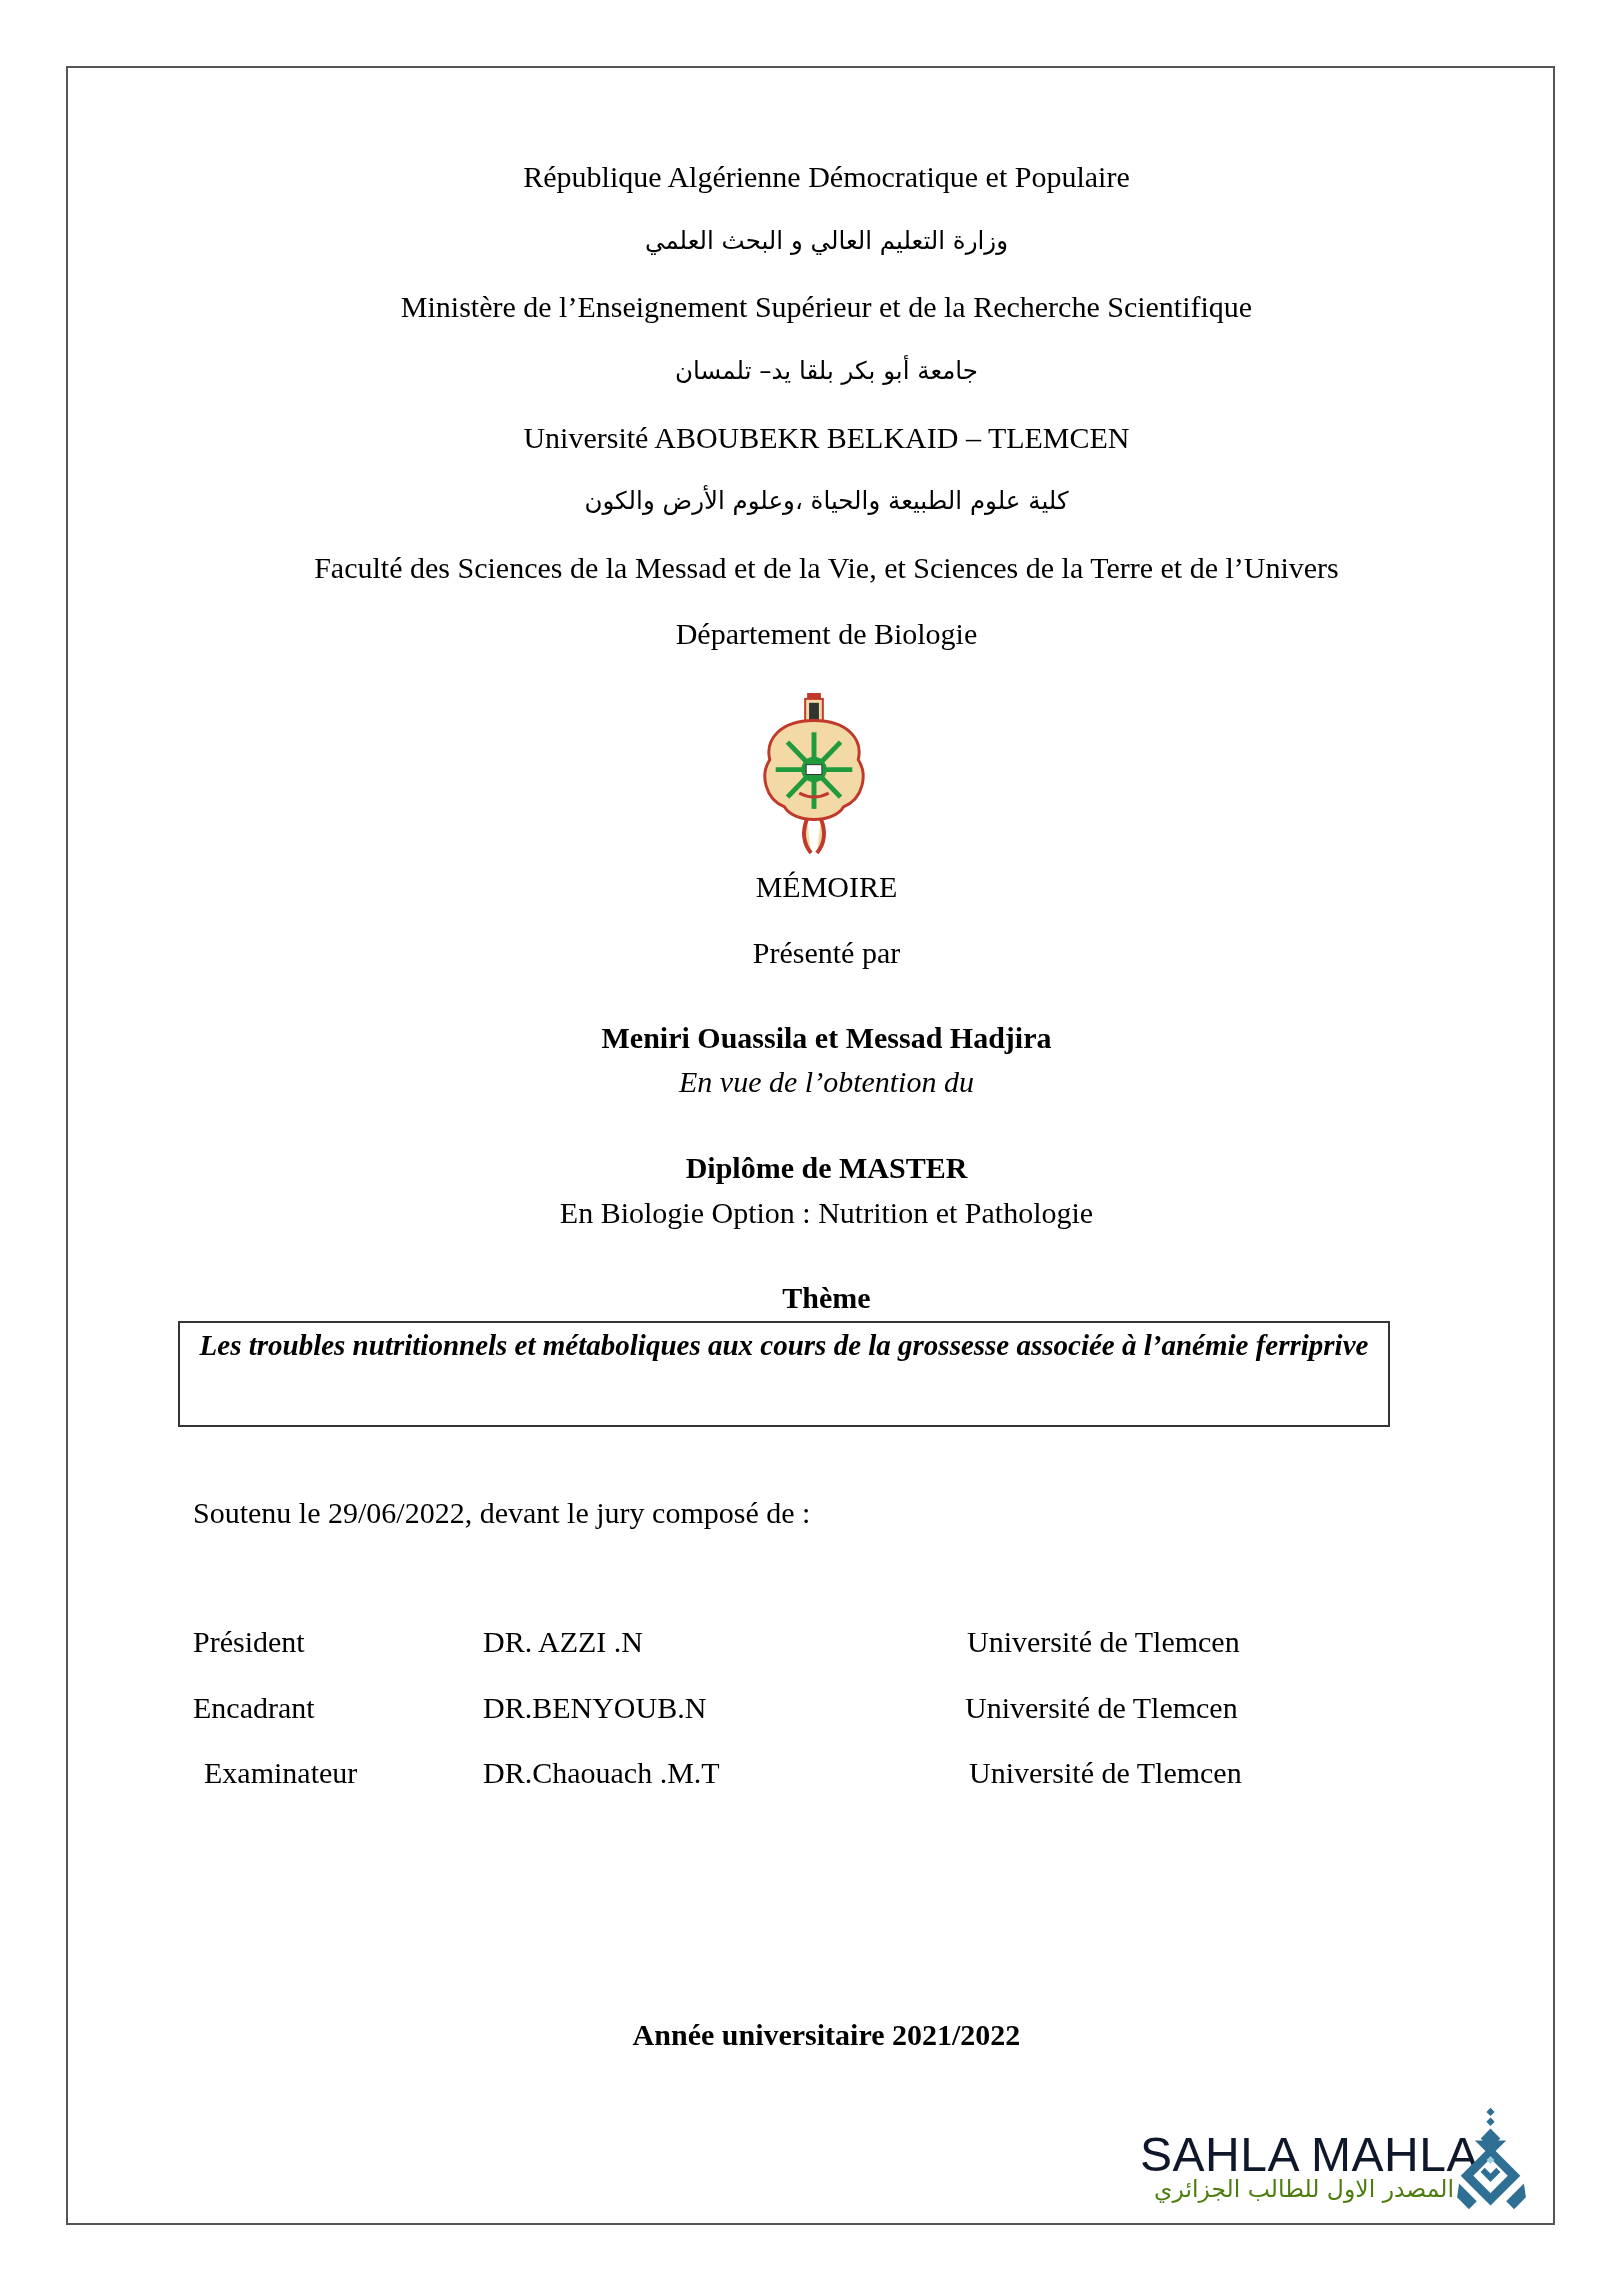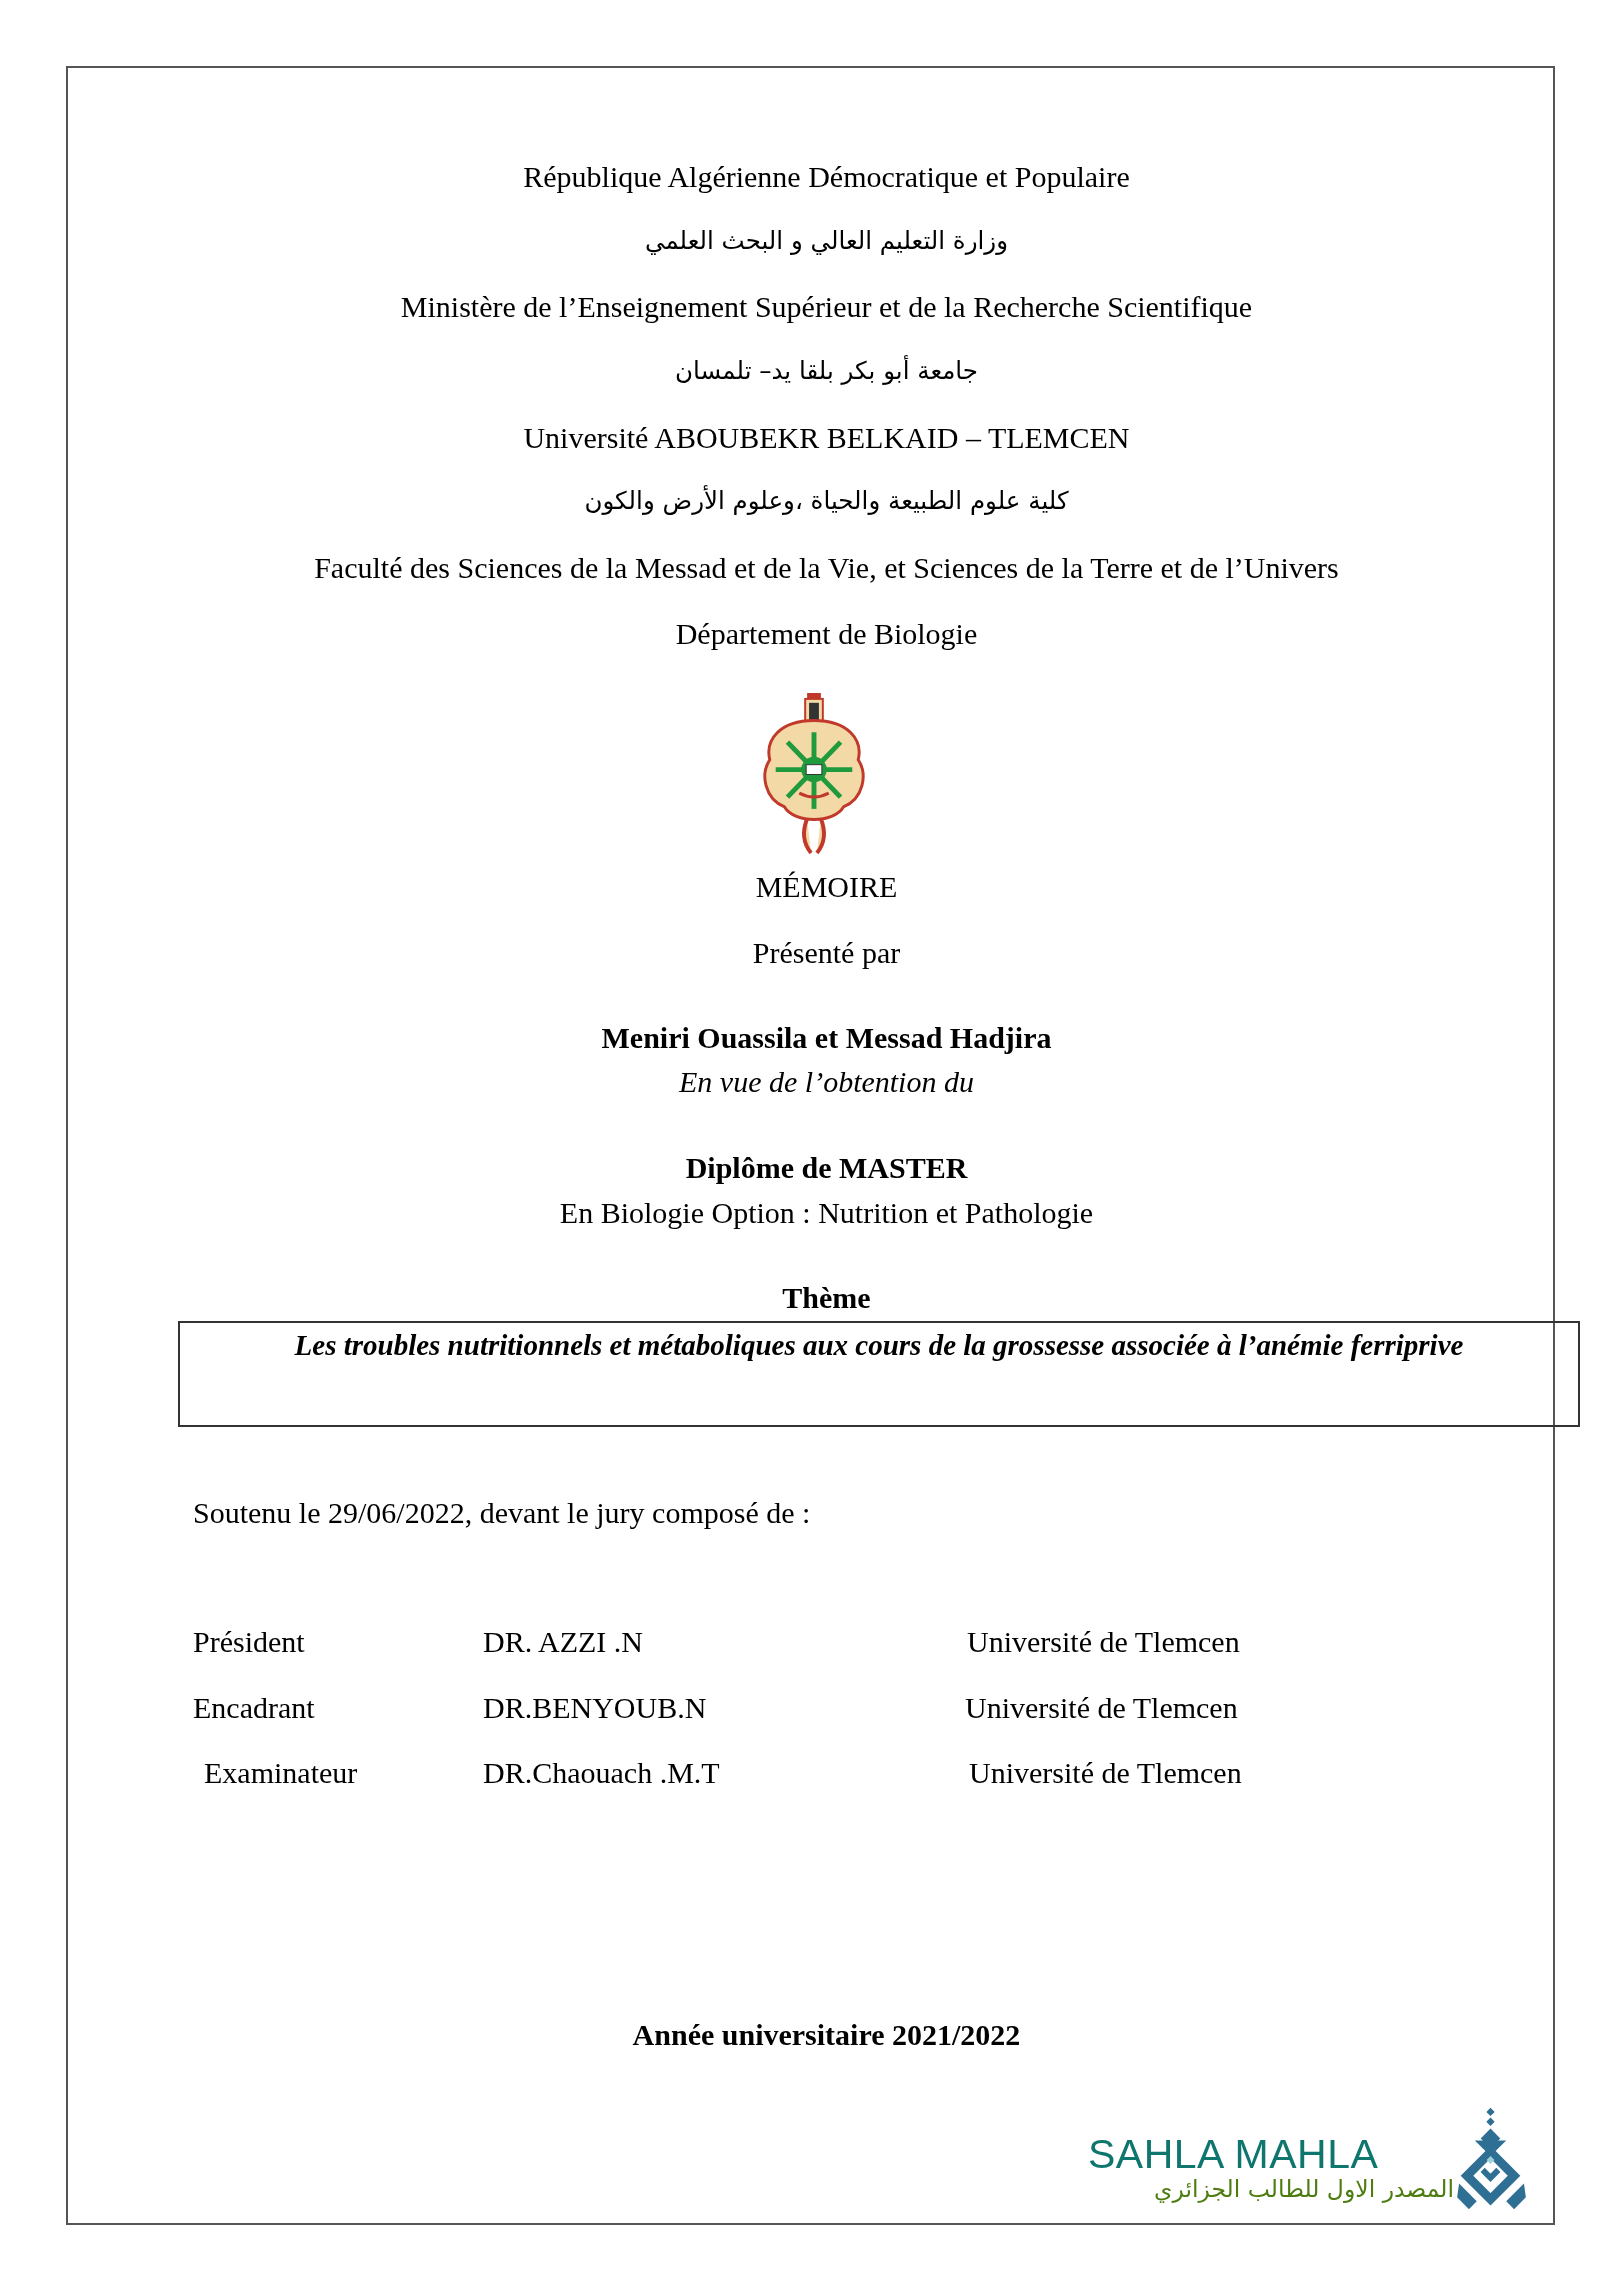--- a/index.html
+++ b/index.html
@@ -6,27 +6,27 @@
   body { width: 1621px; height: 2293px; position: relative; overflow: hidden;
          font-family: "Liberation Serif", "DejaVu Serif", serif; color: #000; }
   .frame { position: absolute; left: 66px; top: 66px; width: 1489px; height: 2159px;
            border: 2px solid #555; box-sizing: border-box; }
   .line { position: absolute; left: 0; width: 1621px; text-align: center;
           font-size: 30px; line-height: 39px; white-space: nowrap; padding-left: 16px; }
   .ar { font-family: "DejaVu Sans", sans-serif; font-size: 24.5px; direction: rtl; font-weight: normal; }
   .bold { font-weight: bold; margin-top: 20px; }
   .ital { font-style: italic; }
   .logo { position: absolute; left: 760px; top: 691px; width: 108px; height: 167px; }
-  .theme-box { position: absolute; left: 178px; top: 1321px; width: 1402px; height: 106px;
+  .theme-box { position: absolute; left: 178px; top: 1321px; width: 1212px; height: 106px;
                border: 2px solid #333; box-sizing: border-box; }
   .theme-text { position: absolute; left: 0; right: 0; top: 3.9px; text-align: center;
                 font-weight: bold; font-style: italic; font-size: 29px; line-height: 36px; }
   .row { position: absolute; font-size: 30px; line-height: 39px; white-space: nowrap; }
-  .wm-title { position: absolute; left: 1088px; top: 2133px; font-family: "Liberation Sans", sans-serif;
-              font-size: 41px; line-height: 43px; color: #0f766e; letter-spacing: 0.5px; }
+  .wm-title { position: absolute; left: 1140px; top: 2133px; font-family: "Liberation Sans", sans-serif;
+              font-size: 48px; line-height: 43px; color: #0f172a; letter-spacing: 0.5px; }
   .wm-sub { position: absolute; left: 1091px; top: 2174px; width: 363px; text-align: right;
             font-family: "DejaVu Sans", sans-serif; font-size: 23.5px; line-height: 31px;
             color: #4d7c0f; direction: rtl; }
   .wm-icon { position: absolute; left: 1455px; top: 2107px; width: 73px; height: 110px; }
 </style>
 </head>
 <body>
 
 <div class="frame"></div>
 

